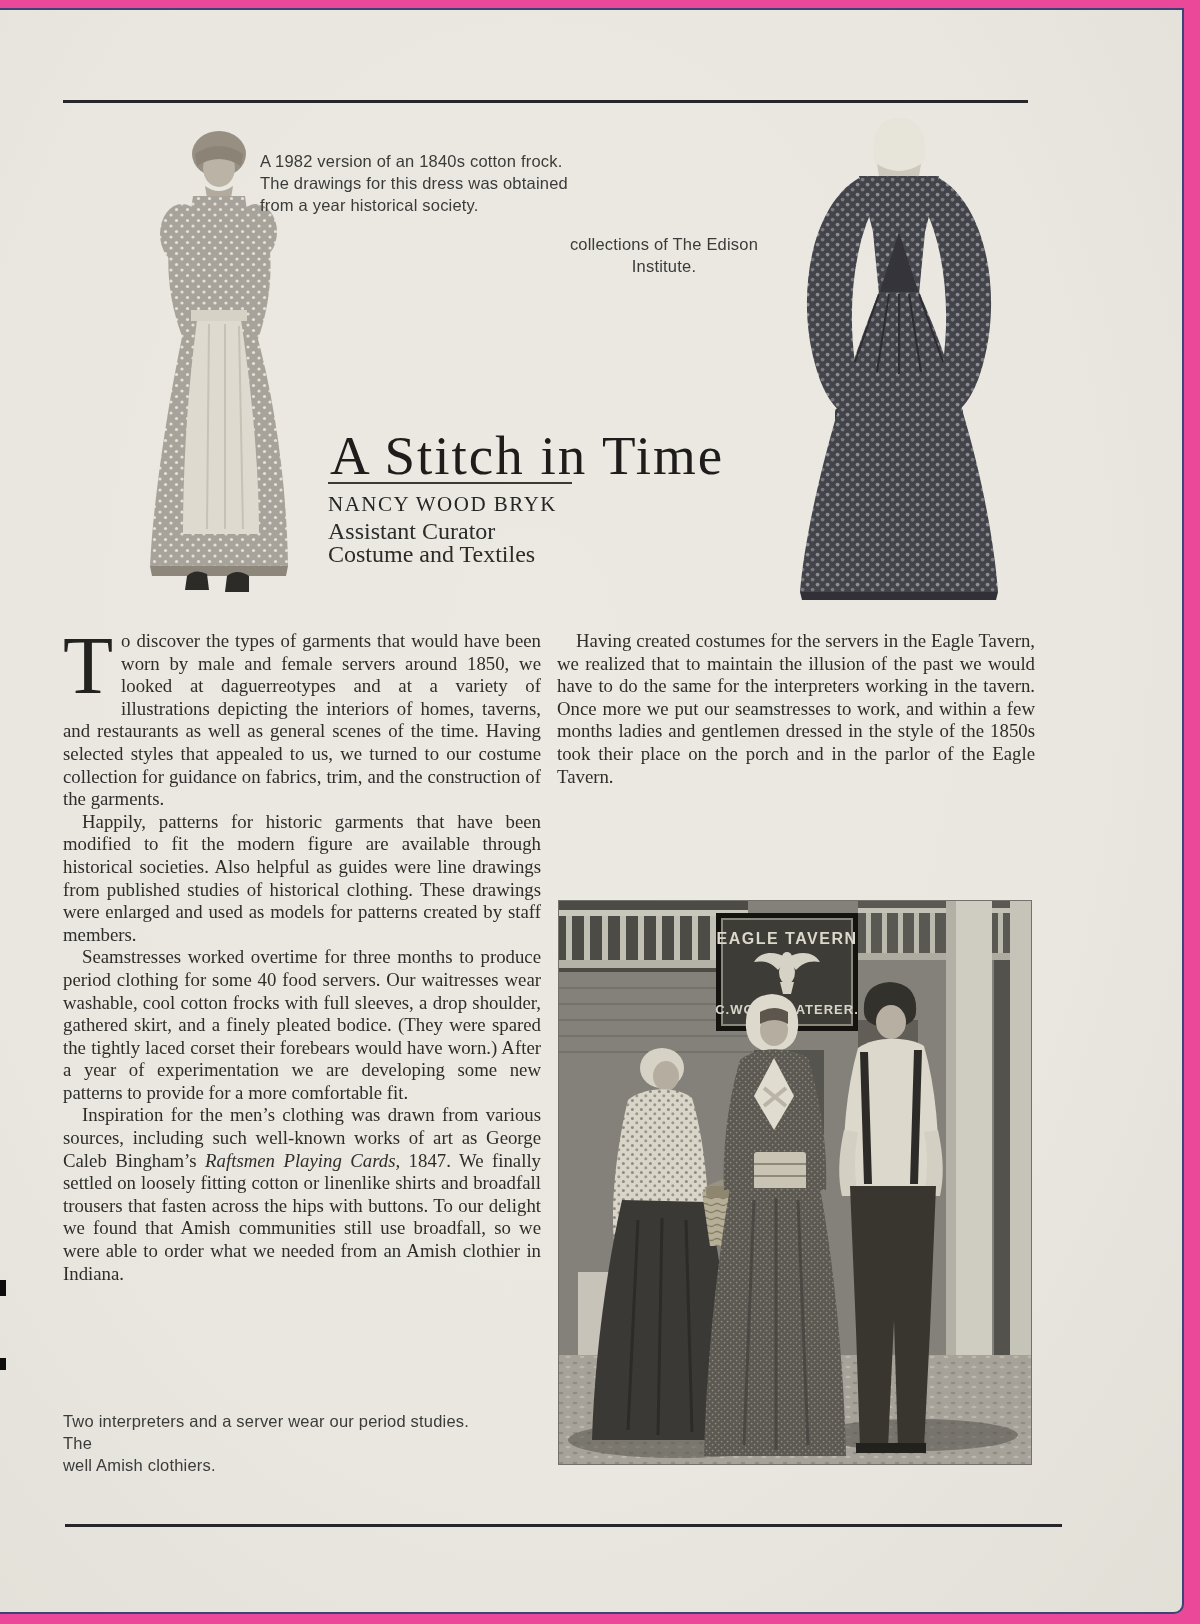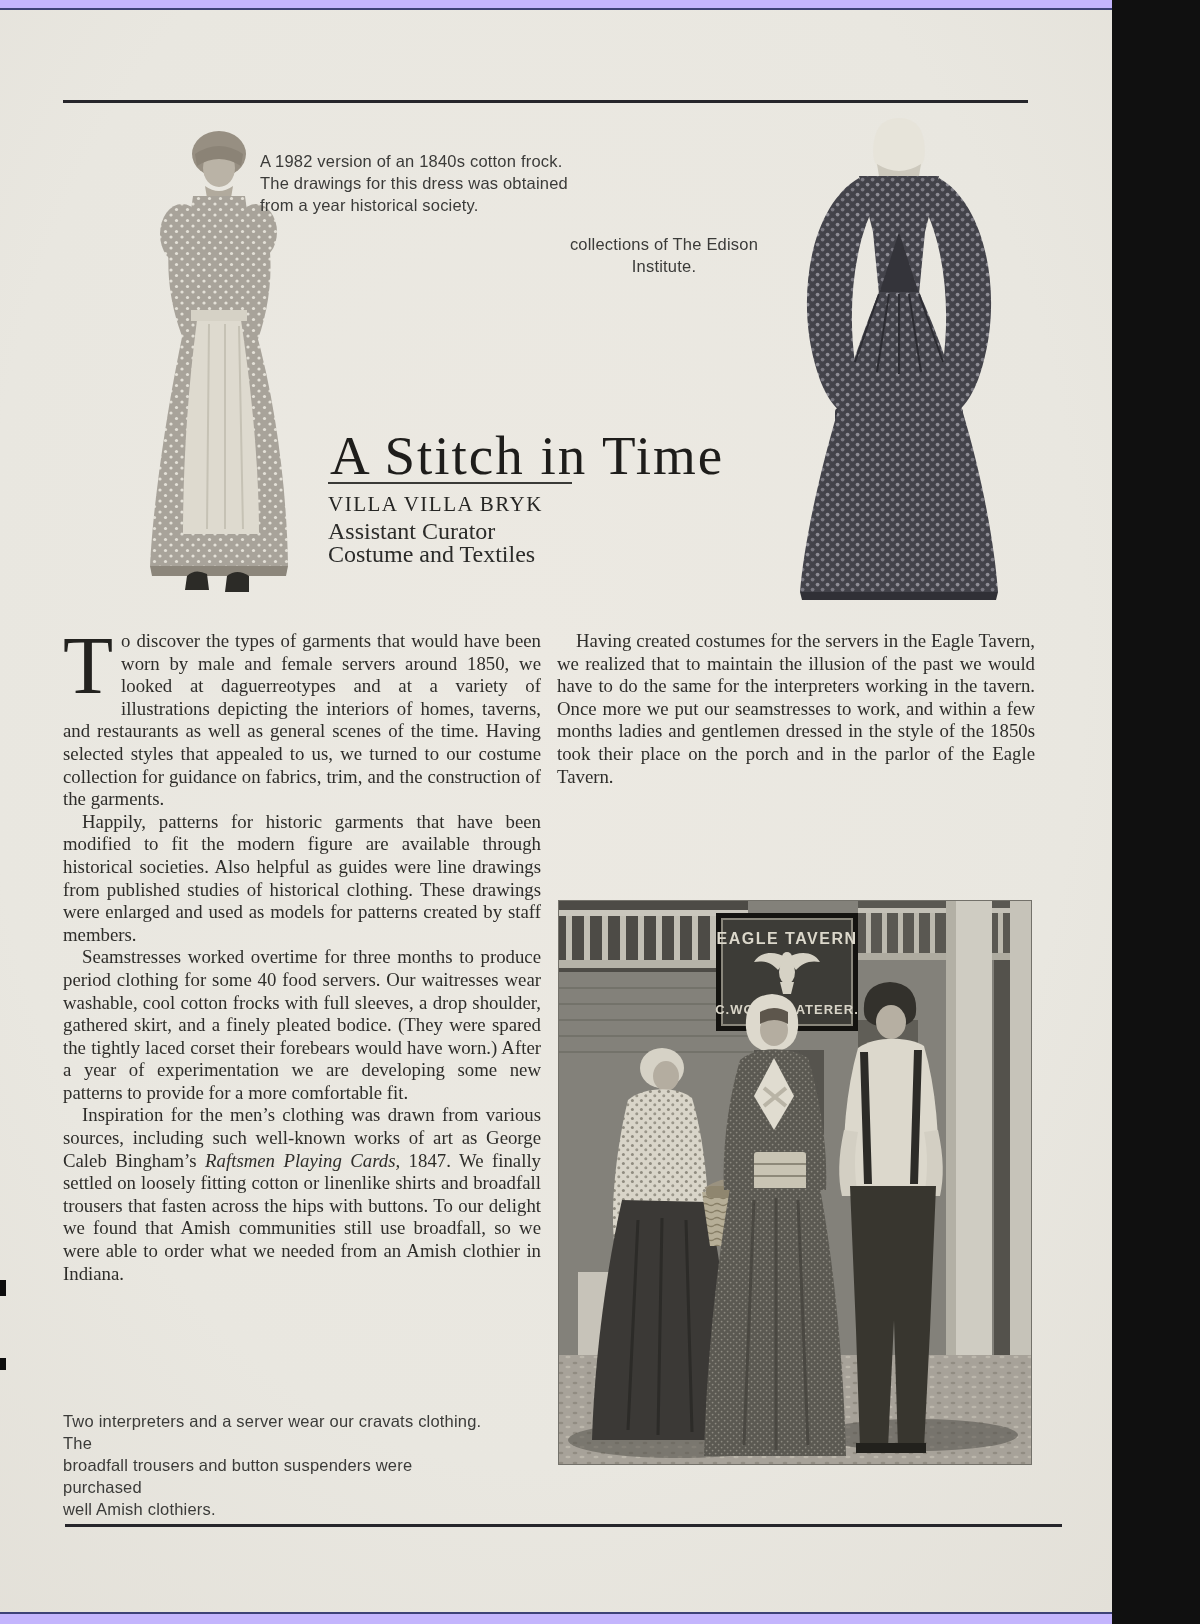--- a/index.html
+++ b/index.html
@@ -1,16 +1,16 @@
 <!DOCTYPE html>
 <html><head>
 <meta charset="utf-8">
 <style>
   html,body{margin:0;padding:0;background:#101010;}
-  #stage{position:relative;width:1112px;height:1624px;background:#c4b5fd;overflow:hidden;
+  #stage{position:relative;width:1200px;height:1624px;background:#ec4899;overflow:hidden;
          font-family:"Liberation Serif", serif;}
   
   #paper{position:absolute;left:0;top:8px;width:1182px;height:1602px;
          background:radial-gradient(ellipse at 45% 40%, #ece9e2 0%, #e9e7e0 60%, #e2dfd7 100%);
          border-top:2px solid #3d4277;border-right:2px solid #3d4277;border-bottom:2px solid #3d4277;
          border-bottom-right-radius:10px;}
   .rule{position:absolute;background:#26262b;height:3px;}
   .tick{position:absolute;left:0;background:#0d0d0d;}
 
   
@@ -116,40 +116,39 @@
     <div>The drawings for this dress was obtained</div>
     <div>from a year historical society.</div>
   </div>
 
   <div class="cap center" id="caption-right">
     <div>collections of The Edison Institute.</div>
   </div>
 
   <div id="title">A Stitch in Time</div>
   <div id="author-rule"></div>
-  <div id="author-name">VILLA VILLA BRYK</div>
+  <div id="author-name">NANCY WOOD BRYK</div>
   <div id="author-role">
     <div>Assistant Curator</div>
     <div>Costume and Textiles</div>
   </div>
 
   <div class="col" id="col-left">
     <p class="first"><span class="dropcap">T</span><span>o discover the types of garments that would have been worn by male and female servers around 1850, we looked at daguerreotypes and at a variety of illustrations depicting the interiors of homes, taverns, and restaurants as well as general scenes of the time. Having selected styles that appealed to us, we turned to our costume collection for guidance on fabrics, trim, and the construction of the garments.</span></p>
     <p>Happily, patterns for historic garments that have been modified to fit the modern figure are available through historical societies. Also helpful as guides were line drawings from published studies of historical clothing. These drawings were enlarged and used as models for patterns created by staff members.</p>
     <p>Seamstresses worked overtime for three months to produce period clothing for some 40 food servers. Our waitresses wear washable, cool cotton frocks with full sleeves, a drop shoulder, gathered skirt, and a finely pleated bodice. (They were spared the tightly laced corset their forebears would have worn.) After a year of experimentation we are developing some new patterns to provide for a more comfortable fit.</p>
     <p><span>Inspiration for the men’s clothing was drawn from various sources, including such well-known works of art as George Caleb Bingham’s </span><i>Raftsmen Playing Cards,</i><span> 1847. We finally settled on loosely fitting cotton or linenlike shirts and broadfall trousers that fasten across the hips with buttons. To our delight we found that Amish communities still use broadfall, so we were able to order what we needed from an Amish clothier in Indiana.</span></p>
   </div>
 
   <div class="col" id="col-right">
     <p>Having created costumes for the servers in the Eagle Tavern, we realized that to maintain the illusion of the past we would have to do the same for the interpreters working in the tavern. Once more we put our seamstresses to work, and within a few months ladies and gentlemen dressed in the style of the 1850s took their place on the porch and in the parlor of the Eagle Tavern.</p>
   </div>
 
   <div class="cap" id="caption-bottom">
-    <div>Two interpreters and a server wear our cravats clothing. The</div>
-    <div>broadfall trousers and button suspenders were purchased</div>
+    <div>Two interpreters and a server wear our period studies. The</div>
     <div>well Amish clothiers.</div>
   </div>
 
   <svg class="photo" style="left:558px;top:900px;" width="474" height="565" viewBox="0 0 474 565">
     <defs>
       <pattern id="fineDots" width="6" height="6" patternUnits="userSpaceOnUse">
         <rect width="6" height="6" fill="#5b5952"></rect>
         <circle cx="1.6" cy="1.6" r="0.9" fill="#8d8a80"></circle>
         <circle cx="4.6" cy="4.6" r="0.9" fill="#8d8a80"></circle>
       </pattern>

